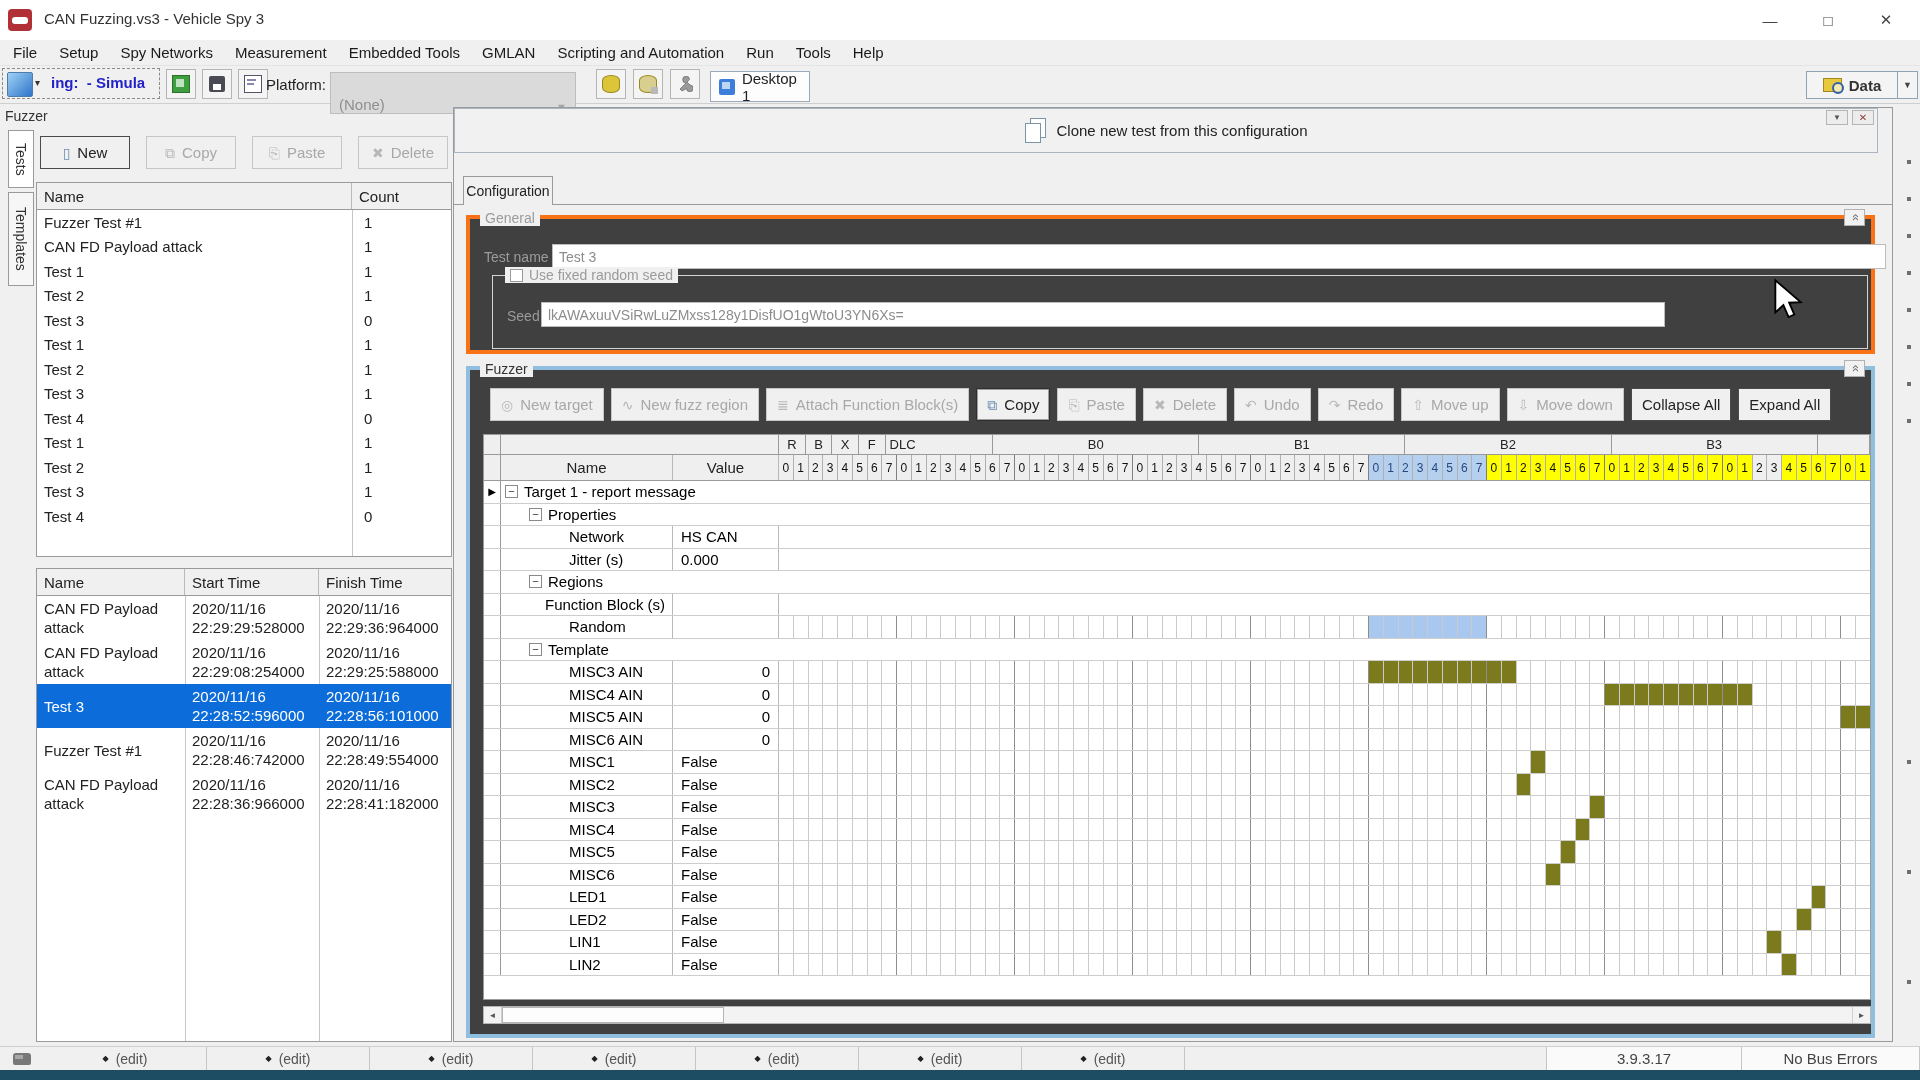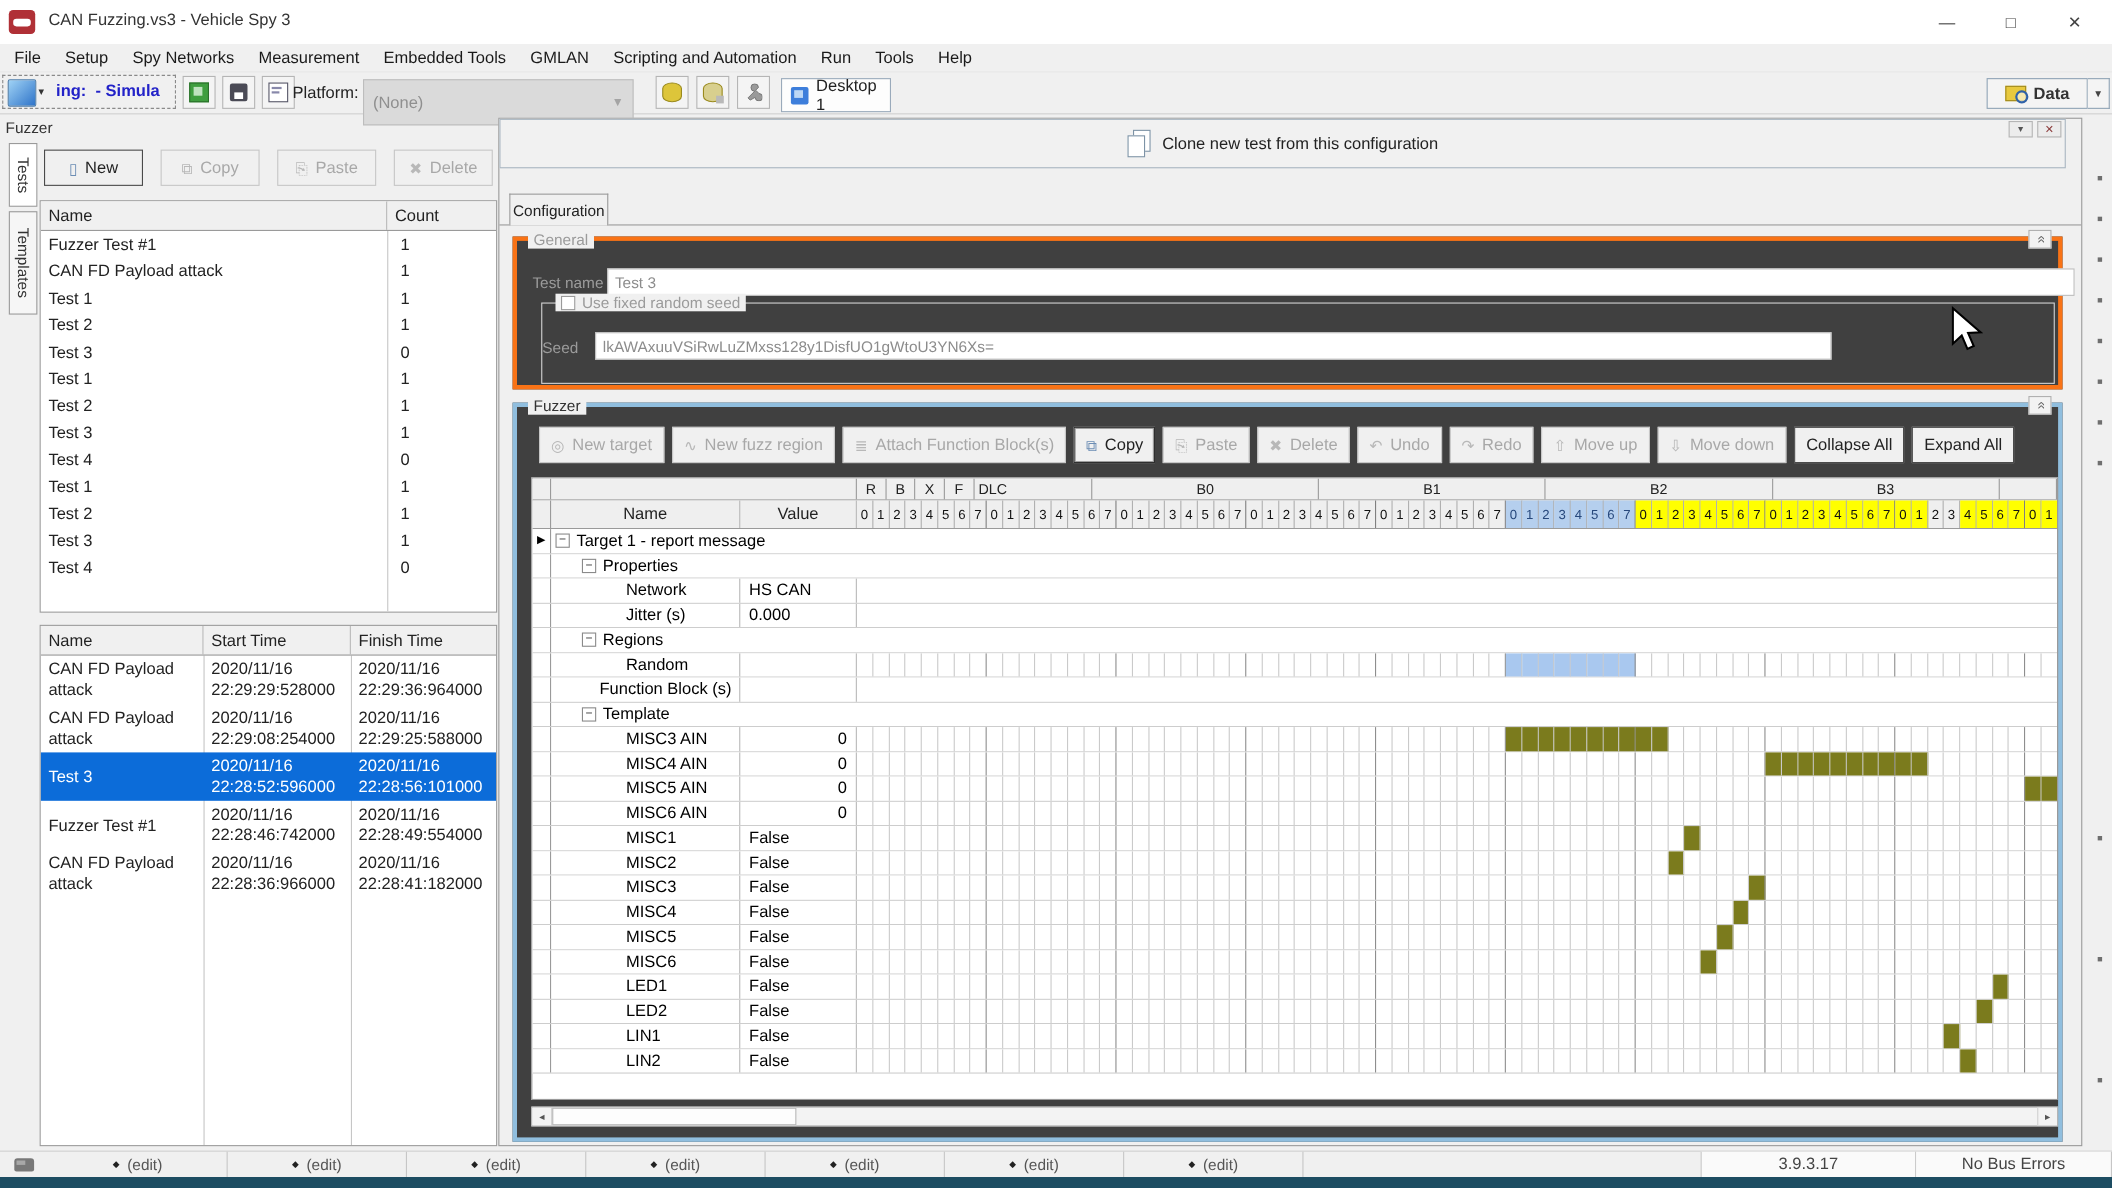--- a/index.html
+++ b/index.html
@@ -17,21 +17,21 @@
   .menu-item{padding:0 11px;font-size:15px;color:#1a1a1a}
   
   #toolbar{left:0;top:66px;width:1920px;height:38px;background:#f0f0f0;border-bottom:1px solid #cfcfcf;box-sizing:border-box}
   #run-group{left:2px;top:2px;width:158px;height:31px;border:1px dashed #8a8a8a;box-sizing:border-box}
   #run-icon{left:4px;top:3px;width:24px;height:23px;background:linear-gradient(135deg,#9fd2f5,#2f74c9);border:1px solid #4d7dab;border-radius:2px}
   #run-caret{left:32px;top:8px;font-size:10px;color:#333}
   #run-text{left:48px;top:5px;font-size:15px;font-weight:bold;color:#2222c8;white-space:pre}
   .tbtn{top:3px;width:30px;height:30px;border:1px solid #b5b5b5;background:#f4f4f4;display:flex;align-items:center;justify-content:center;box-sizing:border-box}
   .mini-ic{width:16px;height:16px;position:relative}
   #platform-label{left:266px;top:10px;font-size:15px;color:#222}
-  #platform-combo{left:330px;top:6px;width:246px;height:42px;background:#dadada;border:1px solid #bdbdbd;box-sizing:border-box;display:flex;align-items:center}
+  #platform-combo{left:330px;top:6px;width:246px;height:42px;background:#dadada;border:1px solid #bdbdbd;box-sizing:border-box;display:flex;align-items:flex-end}
   #platform-combo .val{padding-left:8px;font-size:15px;color:#8f8f8f;flex:1}
   #platform-combo .car{padding-right:8px;color:#a4a4a4;font-size:11px}
   #desktop-tab{left:710px;top:5px;width:100px;height:31px;background:#fdfdfd;border:1px solid #9aaabb;box-sizing:border-box;display:flex;align-items:center;gap:7px;padding-left:8px}
   #desktop-tab .dt-ic{width:16px;height:16px;background:#3d7edb;border-radius:2px;position:relative}
   #desktop-tab .dt-ic:before{content:"";position:absolute;left:3px;top:3px;width:8px;height:7px;background:#bcd7f5}
   #desktop-tab span{font-size:15px;color:#222}
   #data-btn{left:1806px;top:5px;width:92px;height:28px;background:#f4f4f4;border:1px solid #8fa3b5;box-sizing:border-box;display:flex;align-items:center;justify-content:center;gap:7px}
   #data-btn .folder{width:17px;height:12px;background:#e8c93e;border:1px solid #a08a20;position:relative}
   #data-btn .folder:after{content:"";position:absolute;right:-3px;bottom:-3px;width:8px;height:8px;border:2px solid #2f62a8;border-radius:50%;background:rgba(255,255,255,.6)}
   #data-btn span{font-size:15px;font-weight:bold;color:#333}
@@ -371,21 +371,21 @@
     <div class="chev">
         <span>»</span>
       </div>
     <div class="glabel" style="left:14px;top:30px">Test name</div>
     <input class="tin" style="left: 82px; top: 25px; width: 1334px;" value="Test 3">
     <div id="fset-seed">
       <div id="seed-leg">
         <span class="cbox"></span>
         <span>Use fixed random seed</span>
       </div>
-      <div class="glabel" style="left:0;top:32px">Seed</div>
+      <div class="glabel" style="left:14px;top:32px">Seed</div>
       <input class="tin" style="left: 48px; top: 26px; width: 1124px;" value="lkAWAxuuVSiRwLuZMxss128y1DisfUO1gWtoU3YN6Xs=">
     </div>
   </div>
 
   <div id="fset-fuzzer" class="fset">
     <div class="leg">Fuzzer</div>
     <div class="chev">
         <span>»</span>
       </div>
     <div id="fz-toolbar">
@@ -569,20 +569,28 @@
           </div>
           <div class="g-row">
             <div class="g-selcol"></div>
             <div class="g-span" style="padding-left: 28px;">
               <span class="exp">−</span>
               <span>Regions</span>
             </div>
           </div>
           <div class="g-row">
             <div class="g-selcol"></div>
+            <div class="g-namecol" style="padding-left: 44px;">
+              <span>Function Block (s)</span>
+            </div>
+            <div class="g-valcol"></div>
+            <div class="g-bits"></div>
+          </div>
+          <div class="g-row">
+            <div class="g-selcol"></div>
             <div class="g-namecol" style="padding-left: 68px;">
               <span>Random</span>
             </div>
             <div class="g-valcol"></div>
             <div class="g-bits">
               <div class="dcell"></div>
               <div class="dcell"></div>
               <div class="dcell"></div>
               <div class="dcell"></div>
               <div class="dcell"></div>
@@ -649,28 +657,20 @@
               <div class="dcell"></div>
               <div class="dcell"></div>
               <div class="dcell"></div>
               <div class="dcell"></div>
               <div class="dcell"></div>
               <div class="dcell"></div>
               <div class="dcell b8"></div>
               <div class="dcell"></div>
               <div class="dcell"></div>
             </div>
-          </div>
-          <div class="g-row">
-            <div class="g-selcol"></div>
-            <div class="g-namecol" style="padding-left: 44px;">
-              <span>Function Block (s)</span>
-            </div>
-            <div class="g-valcol"></div>
-            <div class="g-bits"></div>
           </div>
           <div class="g-row">
             <div class="g-selcol"></div>
             <div class="g-span" style="padding-left: 28px;">
               <span class="exp">−</span>
               <span>Template</span>
             </div>
           </div>
           <div class="g-row">
             <div class="g-selcol"></div>

